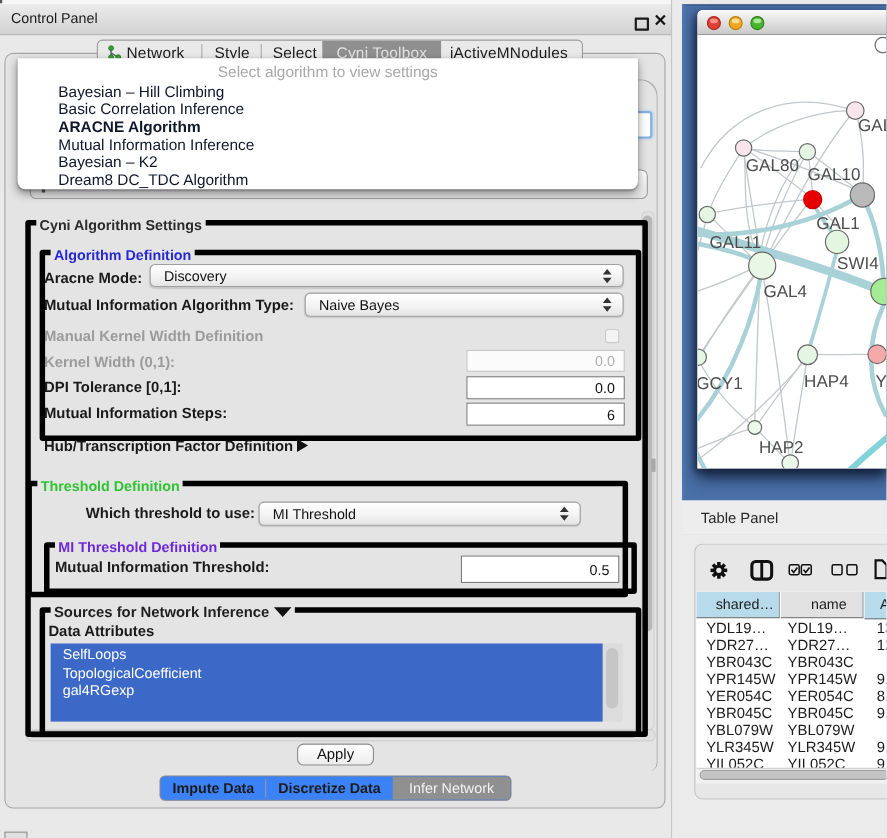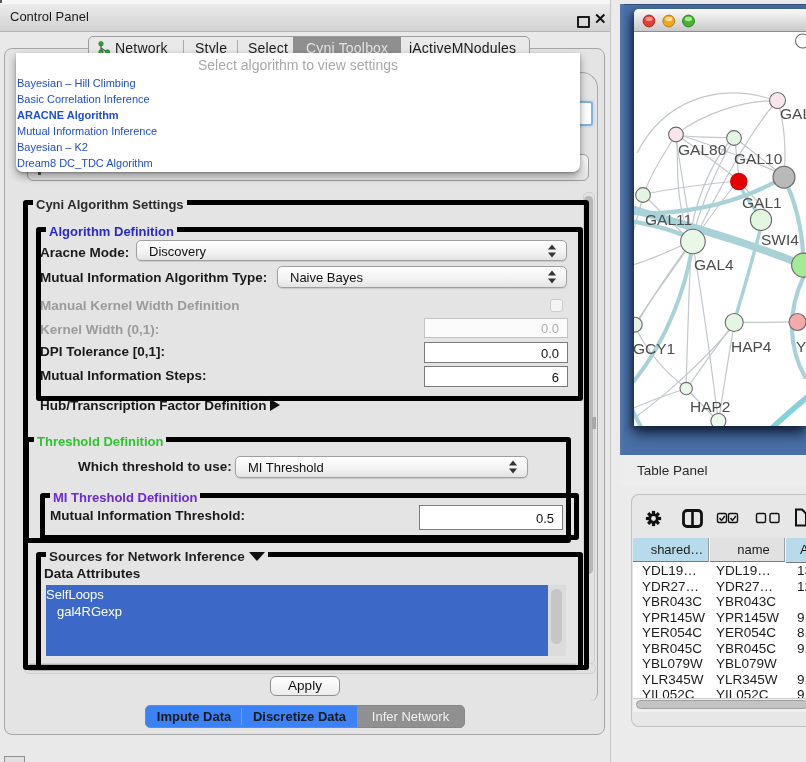--- a/index.html
+++ b/index.html
@@ -50,21 +50,21 @@
   <div class="abs" style="left:320px;top:3px;color:#1c1c1c;">jActiveMNodules</div>
 </div>
 
 <div class="abs" style="left:545px;top:72px;width:52px;height:628px;border-top:1px solid #a8a8a8;border-right:1px solid #a8a8a8;border-top-right-radius:16px;border-bottom-right-radius:8px;"></div>
 <div class="abs" style="left:560px;top:101px;width:29px;height:21px;background:#fff;border:2px solid #85b2e2;border-radius:3px;box-shadow:0 0 3px #a9c8ea;"></div>
 <div class="abs" style="left:27px;top:154px;width:560px;height:25px;background:linear-gradient(#fdfdfd,#e2e2e2);border:1px solid #9f9f9f;border-radius:6px;"></div>
 <div class="abs" style="left:38px;top:172px;width:3px;height:3px;background:#555;"></div>
 
 <div class="abs" style="left:16px;top:53px;width:564px;height:119px;background:#fff;border-radius:0 0 7px 7px;box-shadow:0 4px 9px rgba(0,0,0,0.38),0 1px 2px rgba(0,0,0,0.25);"></div>
 <div class="abs" style="left:16px;top:57px;width:564px;text-align:center;font-size:14px;color:#a9a9a9;">Select algorithm to view settings</div>
-<div class="abs" style="left:17px;top:75px;font-size:11px;color:#1d4ed8;line-height:16px;white-space:pre;">Bayesian – Hill Climbing
+<div class="abs" style="left:17px;top:75px;font-size:14px;color:#0f172a;line-height:16px;white-space:pre;padding-left:36px;">Bayesian – Hill Climbing
 Basic Correlation Inference
 <b>ARACNE Algorithm</b>
 Mutual Information Inference
 Bayesian – K2
 Dream8 DC_TDC Algorithm</div>
 
 <div class="abs" style="left:583px;top:192px;width:10px;height:470px;background:#e2e2e2;border:1px solid #cfcfcf;border-radius:5px;"></div>
 <div class="abs" style="left:584px;top:196px;width:9px;height:378px;background:#b7b7b7;border-radius:5px;"></div>
 <div class="abs" style="left:24px;top:663px;width:570px;height:9px;background:#e0e0e0;border:1px solid #cfcfcf;border-radius:5px;"></div>
 <div class="abs" style="left:27px;top:664px;width:551px;height:7px;background:#b2b2b2;border-radius:4px;"></div>
@@ -117,21 +117,22 @@
 <div class="blab" style="left:50px;top:508px;">Mutual Information Threshold:</div>
 <div class="tfield" style="left:419px;top:505px;width:142px;height:23px;">
     <span>0.5</span>
   </div>
 
 <div class="gbox" style="left:36px;top:552px;width:537px;height:108px;">
   <span class="glab" style="color:#1f1f1f;font-size:13.5px;">Sources for Network Inference <span style="display:inline-block;width:0;height:0;border-left:8px solid transparent;border-right:8px solid transparent;border-top:9px solid #111;vertical-align:0px;"></span></span>
 </div>
 <div class="blab" style="left:44px;top:566px;">Data Attributes</div>
 <div class="abs" style="left:46px;top:585px;width:502px;height:71px;background:#3c69c7;color:#fff;font-size:13px;line-height:16.5px;padding-top:2px;box-sizing:border-box;">
-<div style="">SelfLoops</div>
+<div style="padding-left:11px;">SelfLoops</div>
+<div style="padding-left:11px;">TopologicalCoefficient</div>
 <div style="padding-left:11px;">gal4RGexp</div>
 </div>
 <div class="abs" style="left:548px;top:585px;width:18px;height:71px;background:#dcdcdc;"></div>
 <div class="abs" style="left:551px;top:589px;width:11px;height:55px;background:#c6c6c6;border-radius:6px;"></div>
 
 <div class="abs" style="left:270px;top:676px;width:68px;height:18px;background:linear-gradient(#ffffff,#ececec);border:1px solid #8e8e8e;border-radius:6px;text-align:center;font-size:13.5px;color:#111;line-height:18px;">Apply</div>
 
 <div class="abs" style="left:145px;top:705px;width:318px;height:21px;border:1px solid #878787;border-radius:5px;background:#3b82f6;overflow:hidden;font-size:13px;">
   <div class="abs" style="left:211px;top:0;width:107px;height:21px;background:#909090;"></div>
   <div class="abs" style="left:95px;top:2px;width:1px;height:17px;background:#999;"></div>

